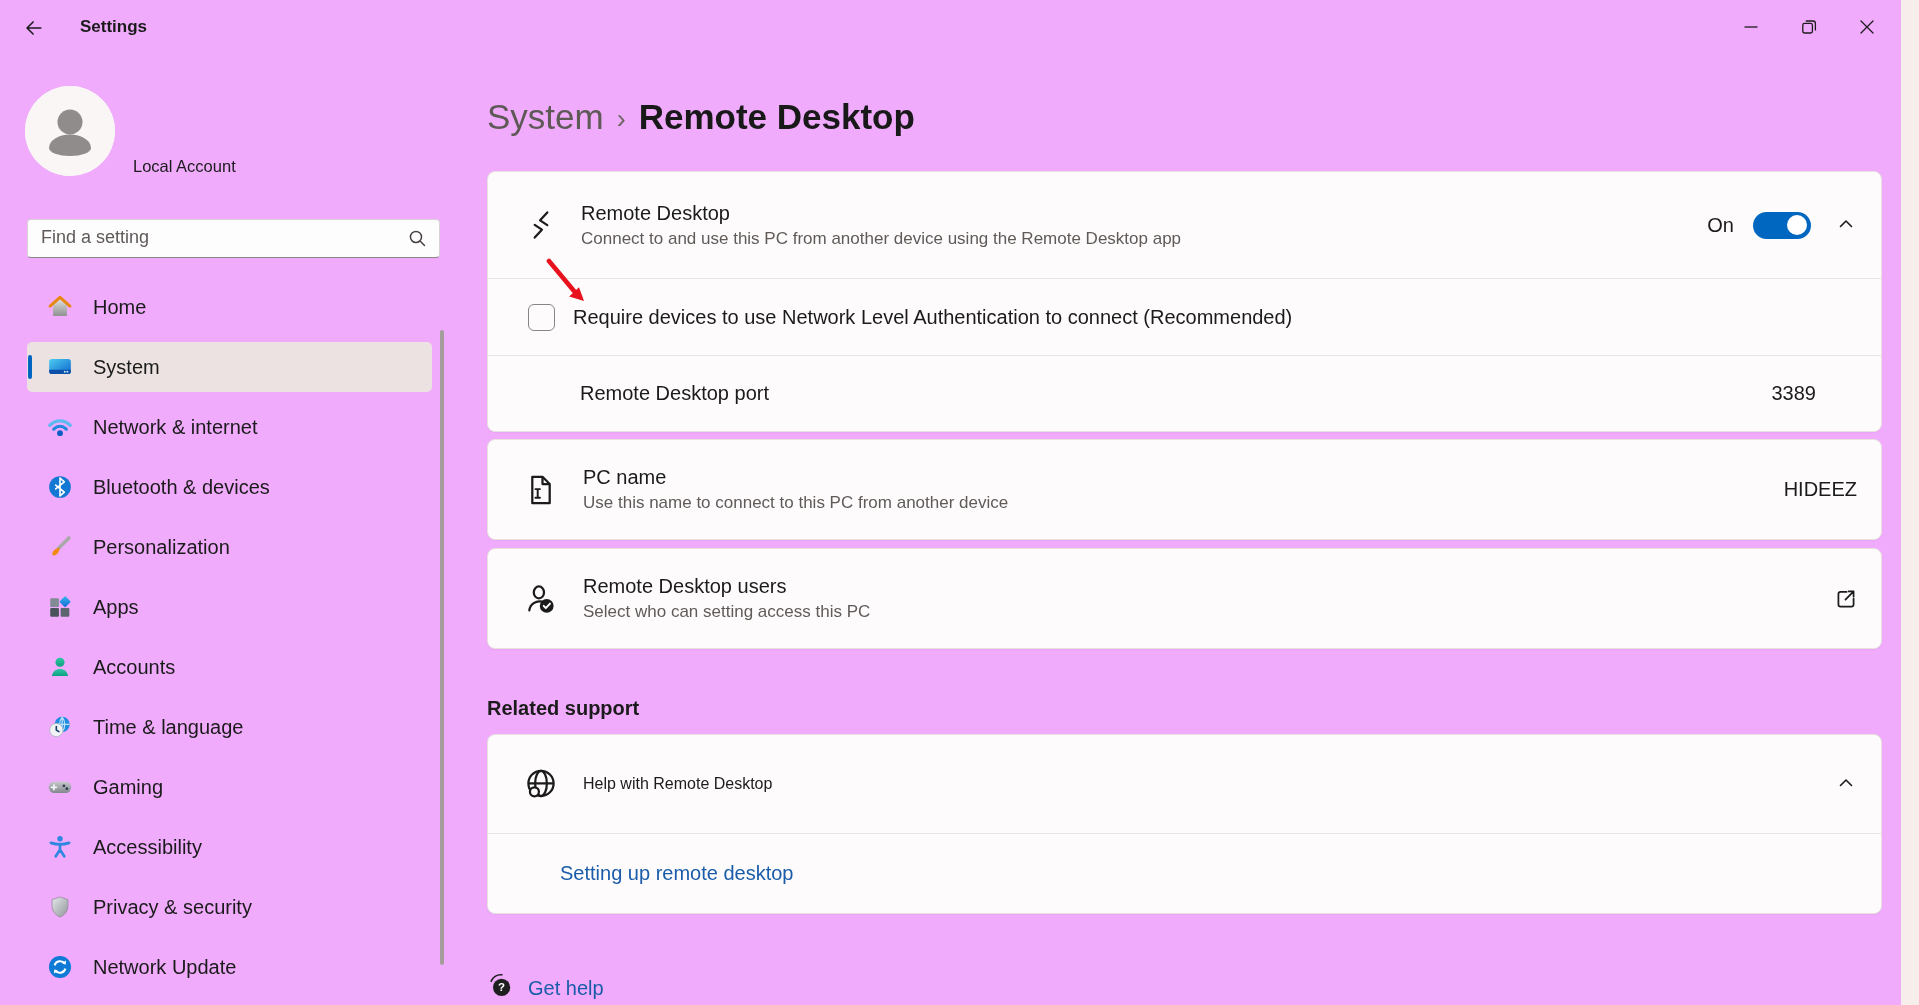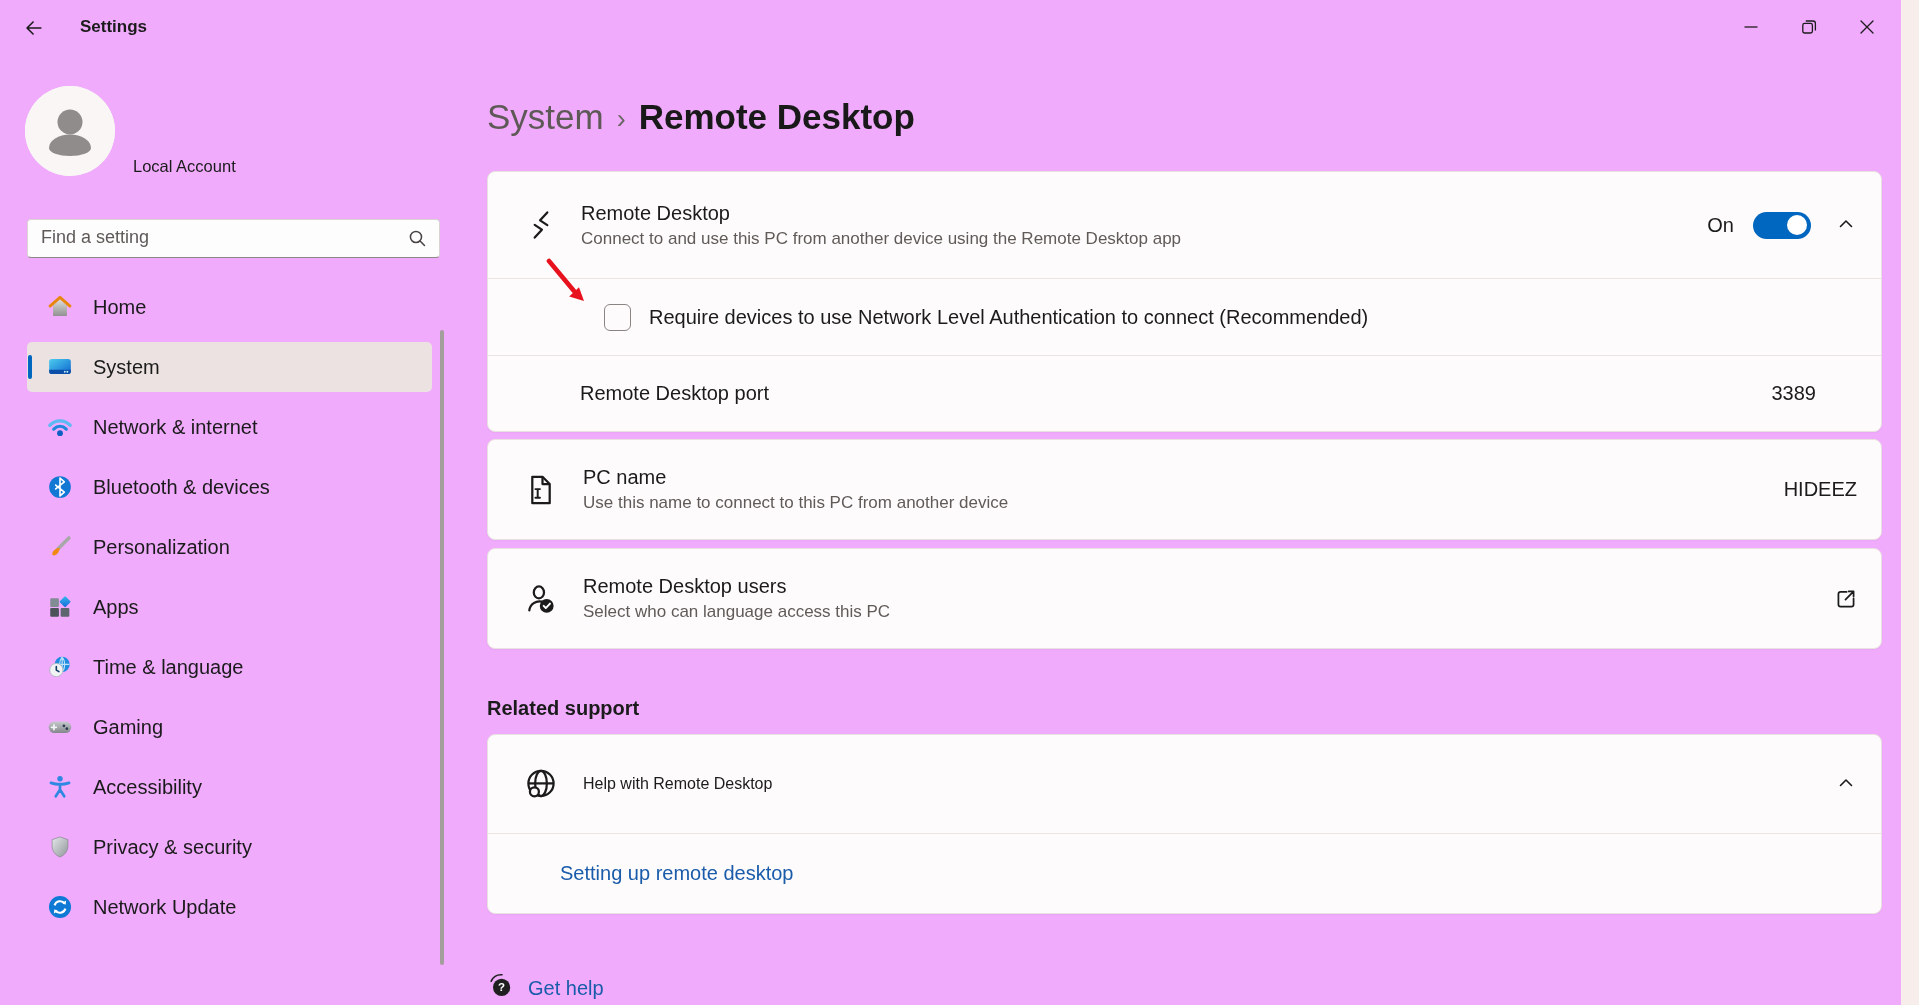--- a/index.html
+++ b/index.html
@@ -46,21 +46,21 @@
 
   .card1 { margin-top:30px; }
   .row-header { height:106px; padding:0 18px 0 33px; }
   .row-header .txt { margin-left:20px; }
   .right-grp { margin-left:auto; display:flex; align-items:center; }
   .toggle-label { font-size:20px; margin-right:19px; }
   .toggle { position:relative; width:58px; height:27px; border-radius:14px; background:#0067c0; border:none; cursor:pointer; flex:none; }
   .toggle .knob { position:absolute; top:3.5px; right:4px; width:20px; height:20px; border-radius:50%; background:#ffffff; }
   .chev-btn { width:34px; height:34px; margin-left:18px; border:none; background:transparent; border-radius:4px; display:flex; align-items:center; justify-content:center; cursor:pointer; flex:none; }
 
-  .row-check { height:76px; padding-left:116px; }
+  .row-check { height:76px; padding-left:40px; }
   .checkbox { width:27px; height:27px; border:1.6px solid #8a8482; border-radius:6px; background:#fdfbfb; flex:none; cursor:pointer; }
   .check-label { font-size:20px; margin-left:18px; }
 
   .row-port { height:75px; padding:0 65px 0 92px; }
   .row-port .val { margin-left:auto; font-size:20px; }
 
   .card-pc { margin-top:7px; height:101px; padding:0 24px 0 33px; display:flex; align-items:center; }
   .card-pc .txt { margin-left:22px; }
   .card-pc .val { margin-left:auto; font-size:20px; }
 
@@ -214,20 +214,35 @@
               </defs>
               <rect x="3" y="4" width="8" height="8" rx="1" fill="#828c94"></rect>
               <rect x="3" y="13" width="8" height="8" rx="1" fill="#4a525a"></rect>
               <rect x="12.6" y="13" width="8" height="8" rx="1" fill="#5d666e"></rect>
               <rect x="12.9" y="3.4" width="7.6" height="7.6" rx="1" fill="url(#gap)" transform="rotate(45 16.7 7.2)"></rect>
             </svg>
         </span>
         <span class="nav-label">Apps</span>
       </div>
 
+      <div class="nav-item">
+        <span class="nav-ico">
+          <svg width="26" height="26" viewBox="0 0 24 24">
+              <defs>
+                <linearGradient id="gac" x1="0" y1="0" x2="0" y2="1">
+                  <stop offset="0" stop-color="#2cc7a4"></stop>
+                  <stop offset="1" stop-color="#0e9e80"></stop>
+                </linearGradient>
+              </defs>
+              <circle cx="12" cy="7.6" r="4.2" fill="url(#gac)"></circle>
+              <path d="M4.6 20.4 C5.2 15.9 8.2 13.9 12 13.9 C15.8 13.9 18.8 15.9 19.4 20.4 Z" fill="url(#gac)"></path>
+            </svg>
+        </span>
+        <span class="nav-label">Accounts</span>
+      </div>
 
       <div class="nav-item">
         <span class="nav-ico">
           <svg width="26" height="26" viewBox="0 0 24 24">
               <circle cx="14" cy="9.6" r="7" fill="#1f8ce0"></circle>
               <path d="M14 2.9 v13.4 M7.3 9.6 h13.4 M14 2.9 a10.5 10.5 0 0 1 0 13.4 M14 2.9 a10.5 10.5 0 0 0 0 13.4" fill="none" stroke="#bfe2fa" stroke-width="1.1"></path>
               <circle cx="8.6" cy="14.8" r="6.1" fill="#f1f3f5" stroke="#aab4bc" stroke-width="0.8"></circle>
               <path d="M8.6 11.5 V14.8 L11 16.3" fill="none" stroke="#143c64" stroke-width="1.5" stroke-linecap="round" stroke-linejoin="round"></path>
             </svg>
         </span>
@@ -357,21 +372,21 @@
       <span class="ico-box">
         <svg width="36" height="36" viewBox="0 0 24 24">
             <ellipse cx="10.6" cy="7.6" rx="3.4" ry="4" fill="none" stroke="#1b1b1b" stroke-width="1.5"></ellipse>
             <path d="M4.2 19.6 a6.8 6.8 0 0 1 8.6 -5.8" fill="none" stroke="#1b1b1b" stroke-width="1.5" stroke-linecap="round"></path>
             <circle cx="15.8" cy="16.6" r="4.6" fill="#1b1b1b"></circle>
             <path d="M13.8 16.6 l1.4 1.5 2.8 -3" fill="none" stroke="#ffffff" stroke-width="1.3" stroke-linecap="round" stroke-linejoin="round"></path>
           </svg>
       </span>
       <div class="txt">
         <div class="t-title">Remote Desktop users</div>
-        <div class="t-desc">Select who can language access this PC</div>
+        <div class="t-desc">Select who can setting access this PC</div>
       </div>
       <button class="ext-btn">
         <svg width="26" height="26" viewBox="0 0 24 24">
             <path d="M12.5 5.5 H7 a2 2 0 0 0 -2 2 V17 a2 2 0 0 0 2 2 H17 a2 2 0 0 0 2 -2 V11.5" fill="none" stroke="#1b1b1b" stroke-width="1.6" stroke-linecap="round"></path>
             <path d="M11.5 12.5 L19 5 M14.4 5 H19 V9.6" fill="none" stroke="#1b1b1b" stroke-width="1.6" stroke-linecap="round" stroke-linejoin="round"></path>
           </svg>
       </button>
     </section>
 
     <h2 class="related">Related support</h2>

